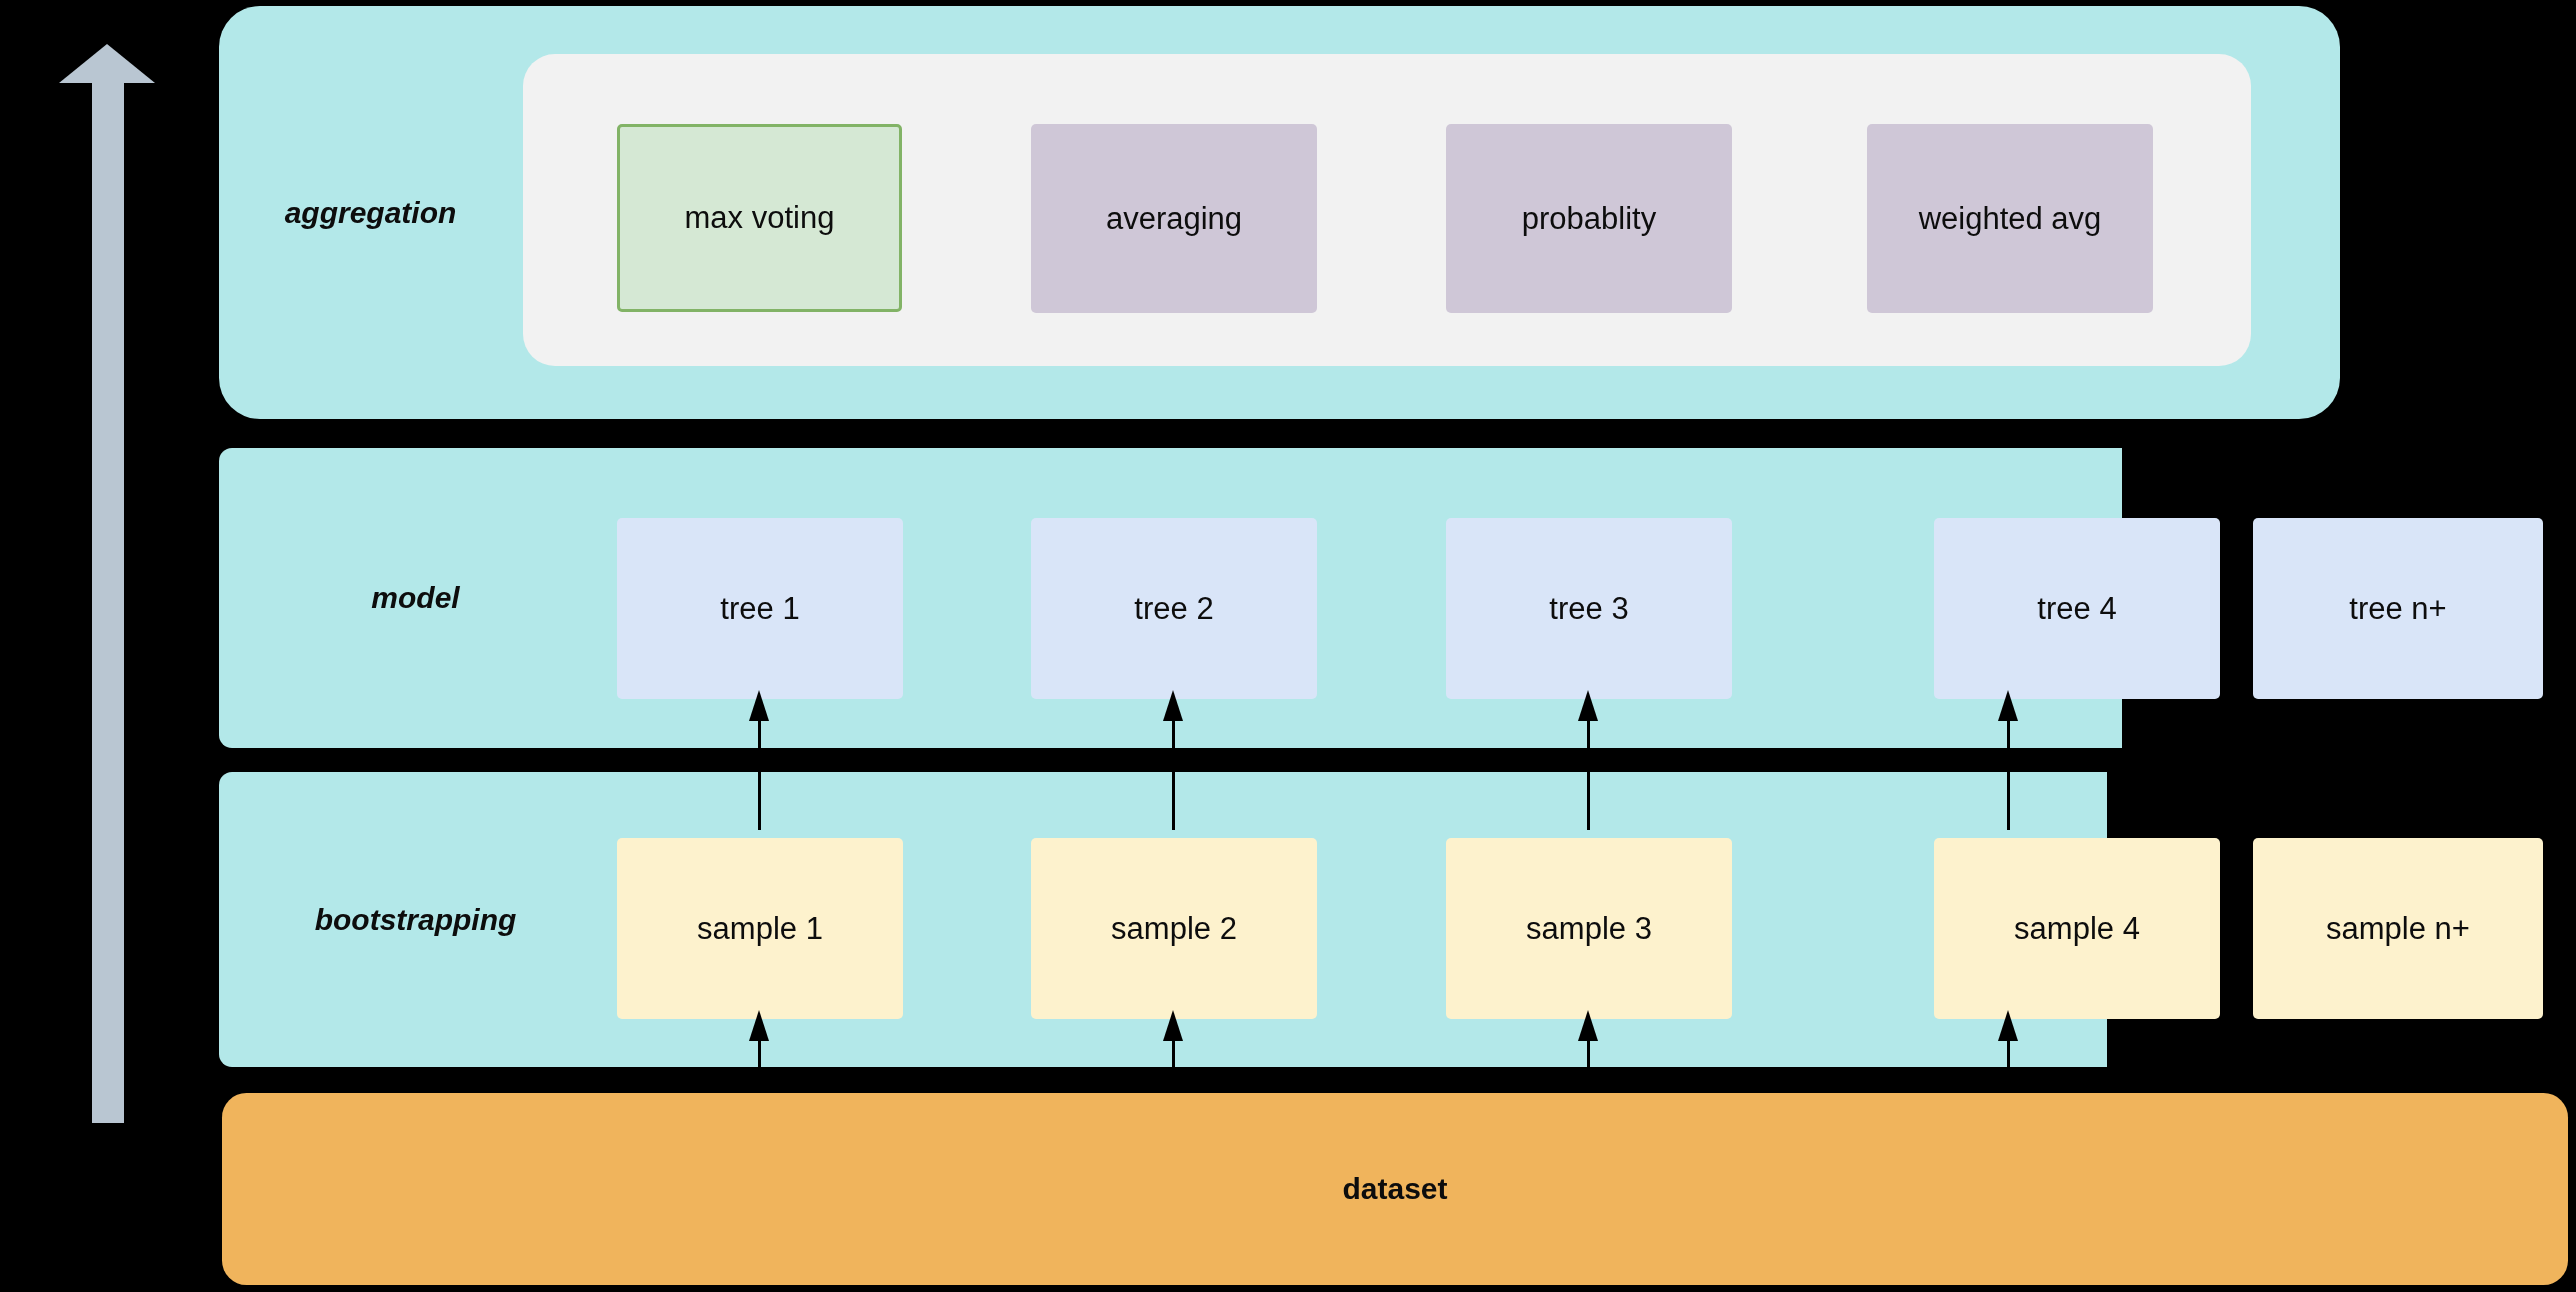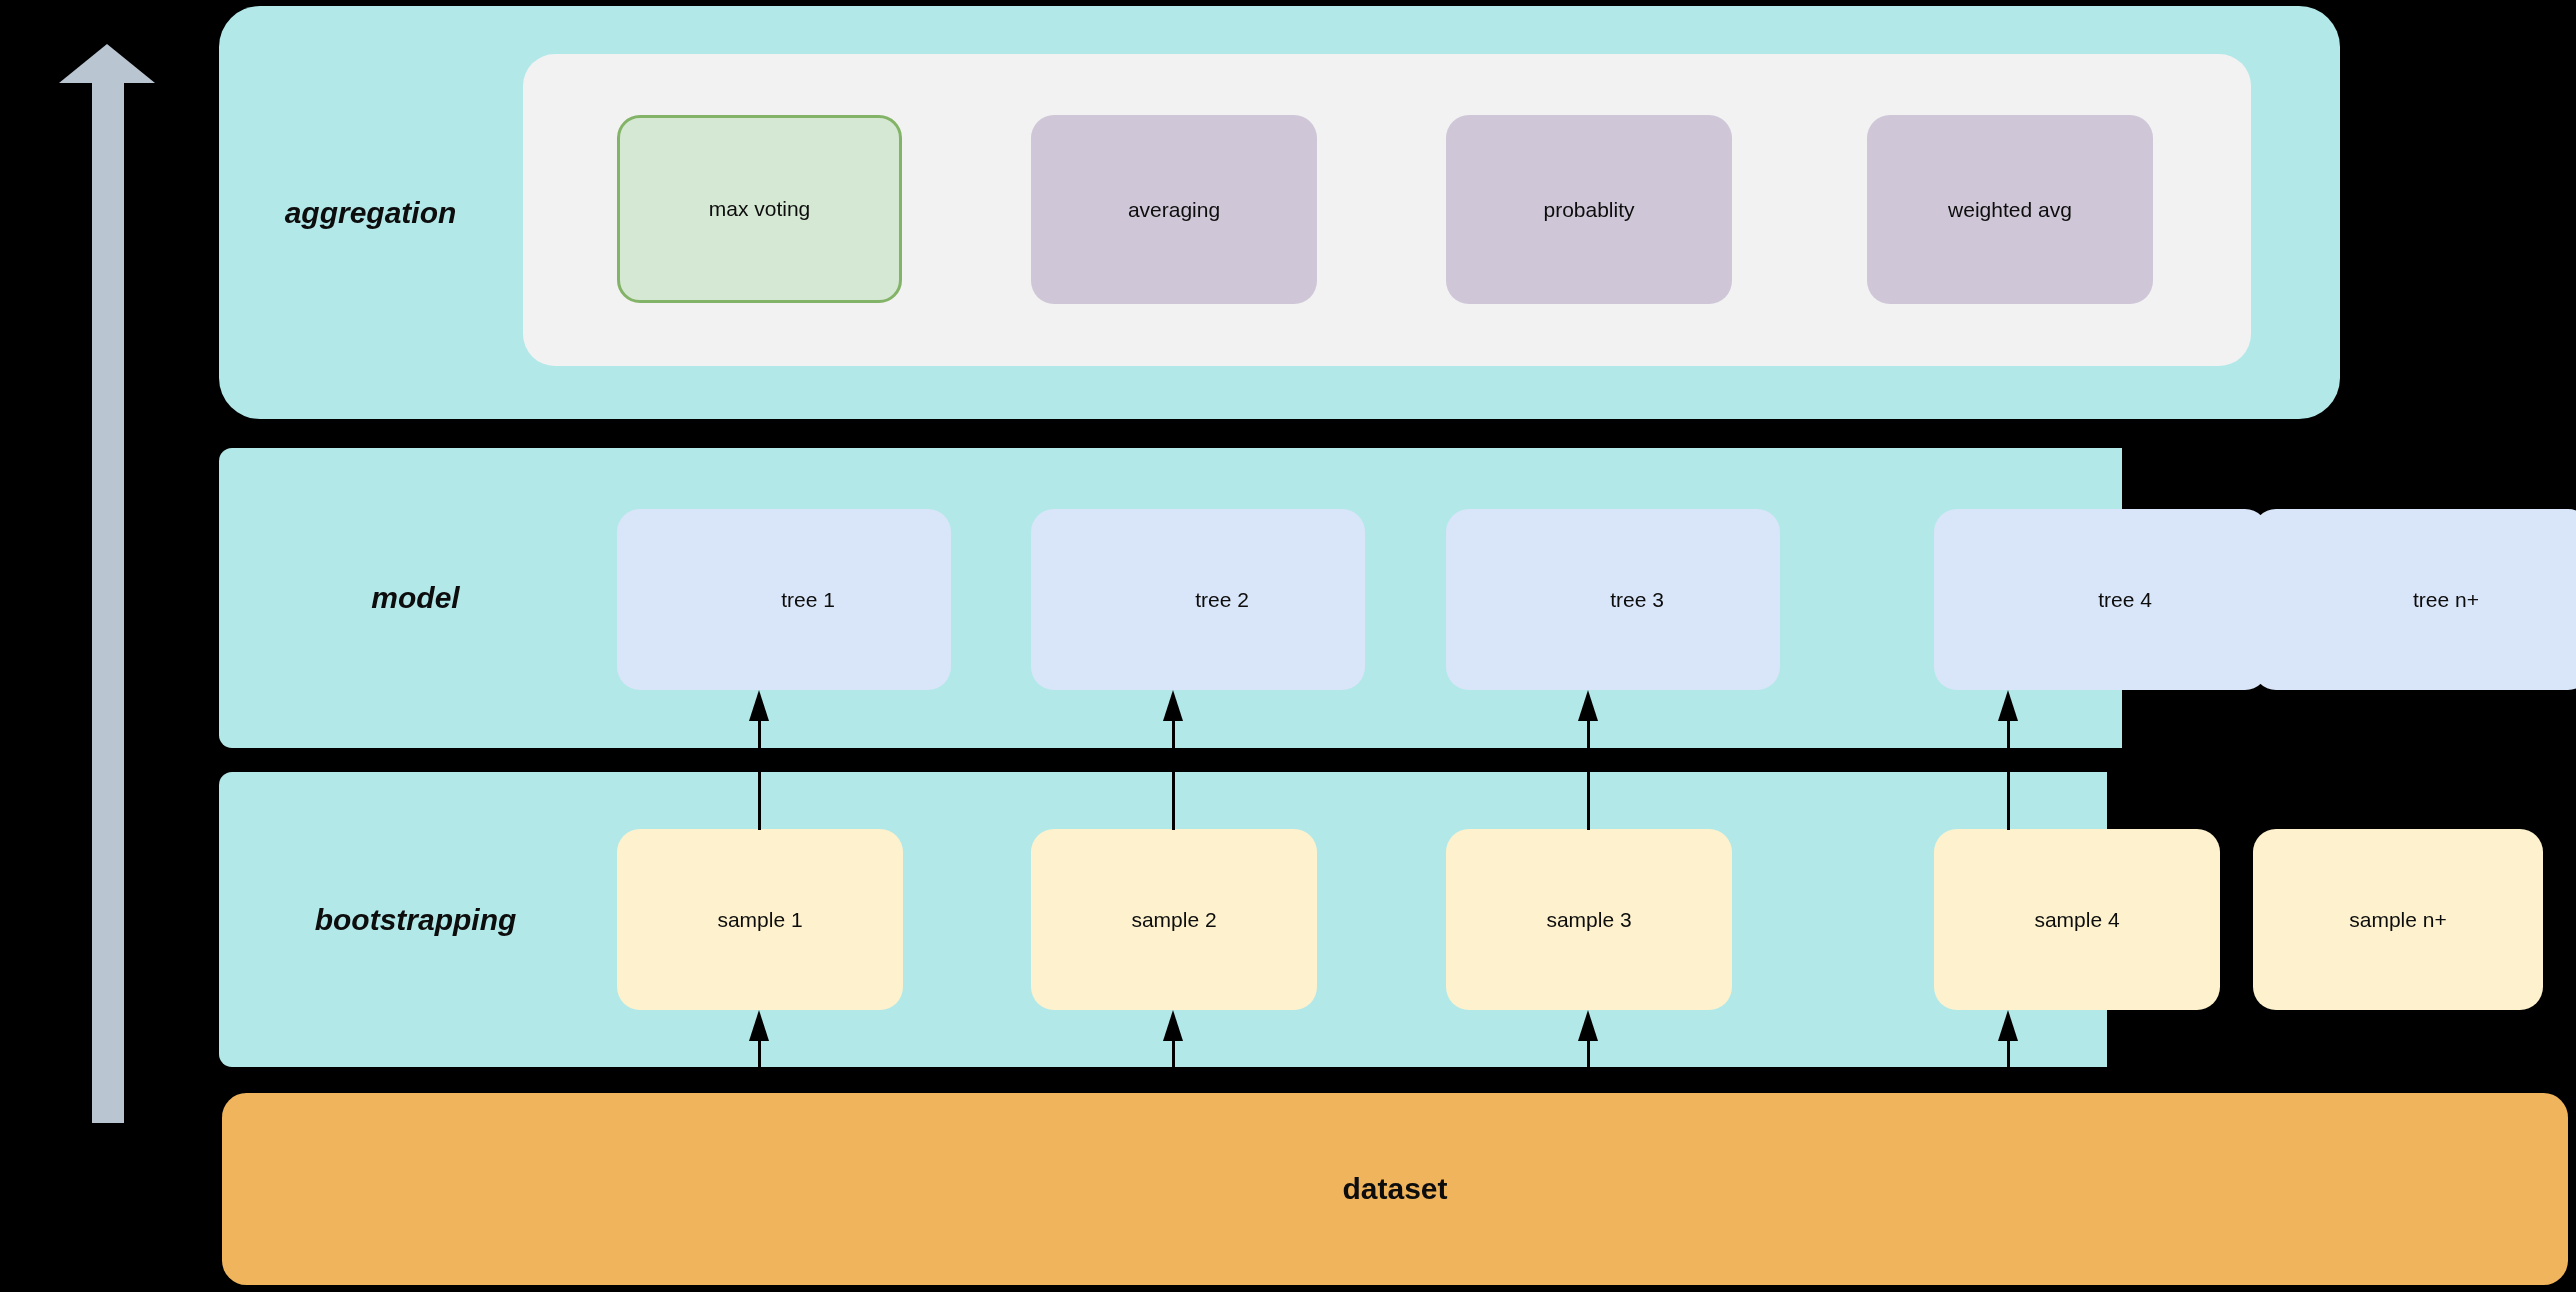--- a/index.html
+++ b/index.html
@@ -59,34 +59,35 @@
   
   .agg-panel{
     position:absolute;left:304px;top:48px;
     width:1728px;height:312px;border-radius:32px;
     background:var(--panel);
   }
 
   
   .node{
     position:absolute;
-    width:286px;height:181px;border-radius:23px;
+    width:286px;height:181px;border-radius:5px;
     display:flex;align-items:center;justify-content:center;
-    font-size:21px;color:var(--text);
+    font-size:31px;color:var(--text);
     text-align:center;
+    margin-top:9px;
   }
   .method{top:61px;height:189px;background:var(--method_fill);}
   .method-highlight{
     background:var(--highlight_fill);
     border:3.2px solid var(--highlight_stroke);
     width:279px;height:182px;
   }
   .m1{left:94px;} .m2{left:508px;} .m3{left:923px;} .m4{left:1344px;}
 
-  .tree{top:61px;background:var(--tree_fill);padding-left:48px;}
+  .tree{top:61px;background:var(--tree_fill);}
   .sample{top:57px;background:var(--sample_fill);}
   .c1{left:398px;} .c2{left:812px;} .c3{left:1227px;} .c4{left:1715px;} .c5{left:2034px;width:290px;}
 
   
   .dataset{
     position:absolute;left:222px;top:1093px;
     width:2346px;height:192px;border-radius:24.5px;
     background:var(--dataset_fill);
     display:flex;align-items:center;justify-content:center;
     font-size:30px;font-weight:bold;color:var(--text);

